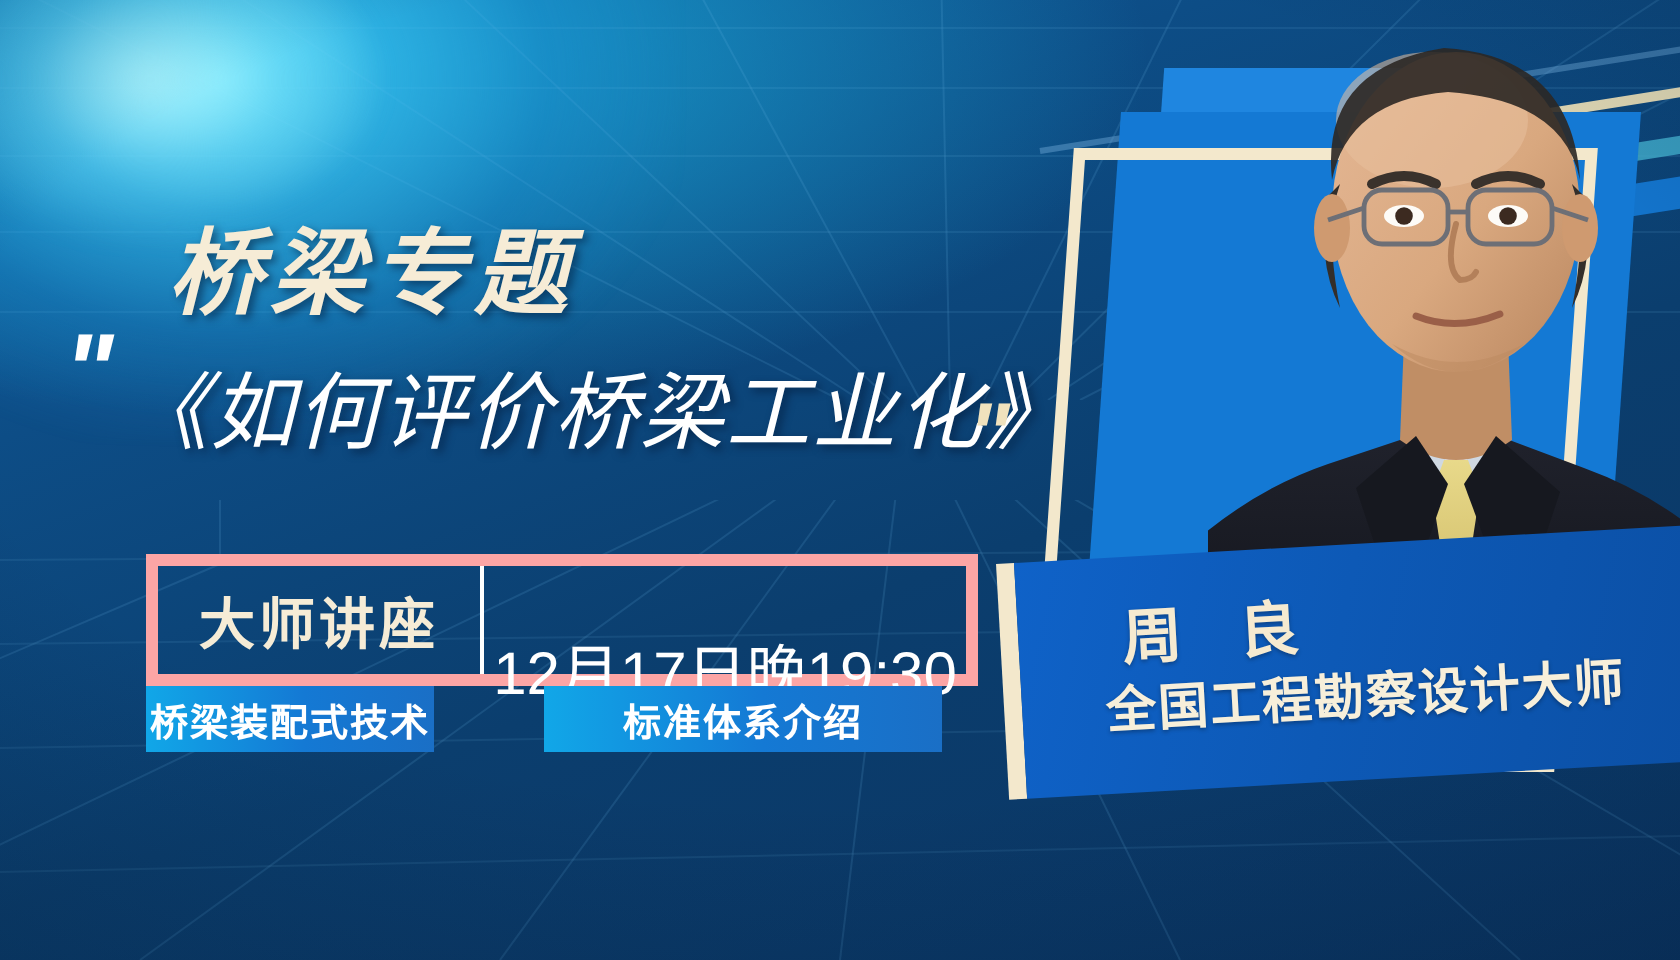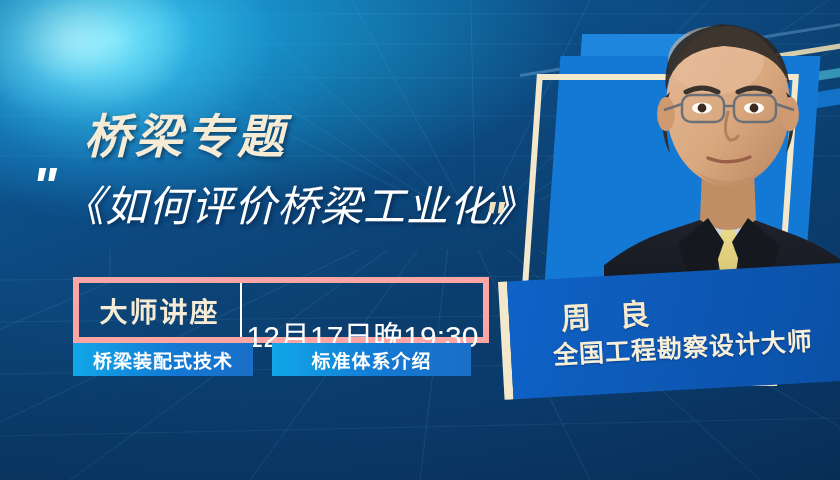--- a/index.html
+++ b/index.html
@@ -137,21 +137,21 @@
     font-size:30px;color:#ffffff;letter-spacing:0px;
   }
 
   
   .tag{
     position:absolute;height:33px;
     display:flex;align-items:center;justify-content:center;
     background:linear-gradient(90deg,#11a7e8 0%,#1479d4 55%,#1a6fc6 100%);
     color:#ffffff;font-size:19px;font-weight:bold;letter-spacing:1px;
   }
-  .tag-1{left:73px;top:343px;width:180px;}
+  .tag-1{left:73px;top:343px;width:144px;}
   .tag-2{left:272px;top:343px;width:199px;}
 </style>
 </head>
 <body>
 
 <div class="stage">
 
   <div class="bg-base"></div>
 
   <div class="grid-ceil">

